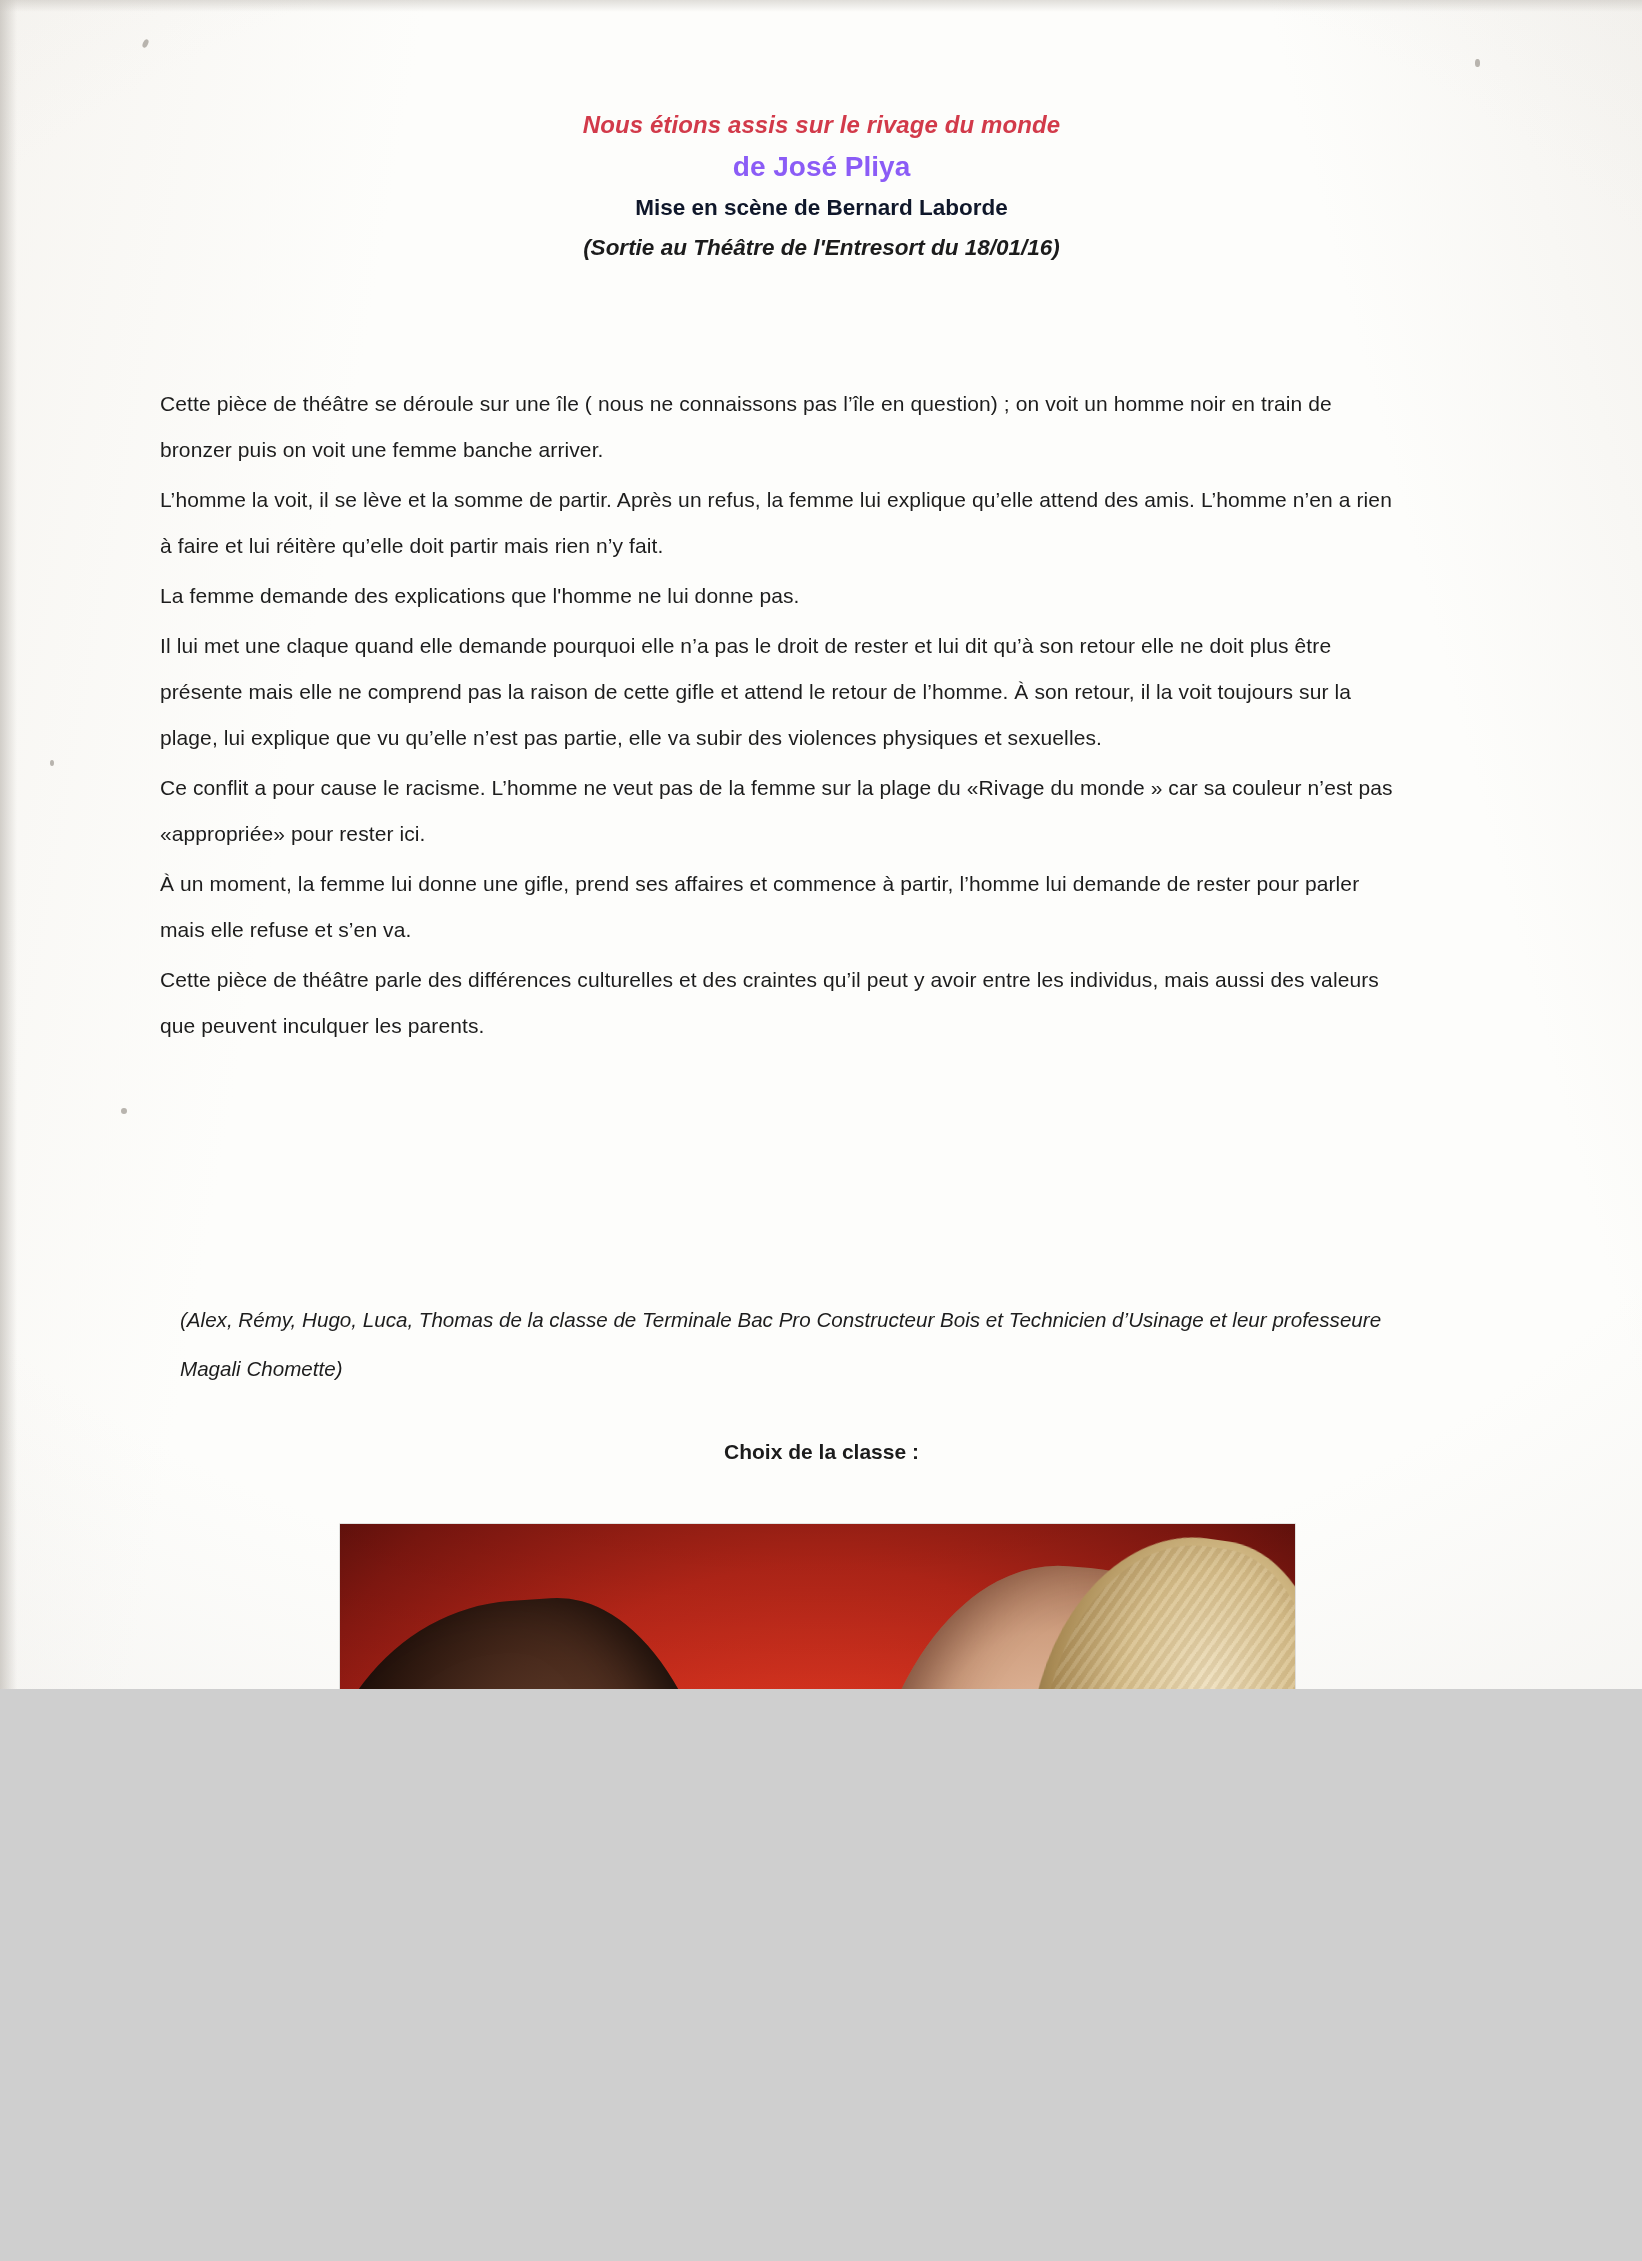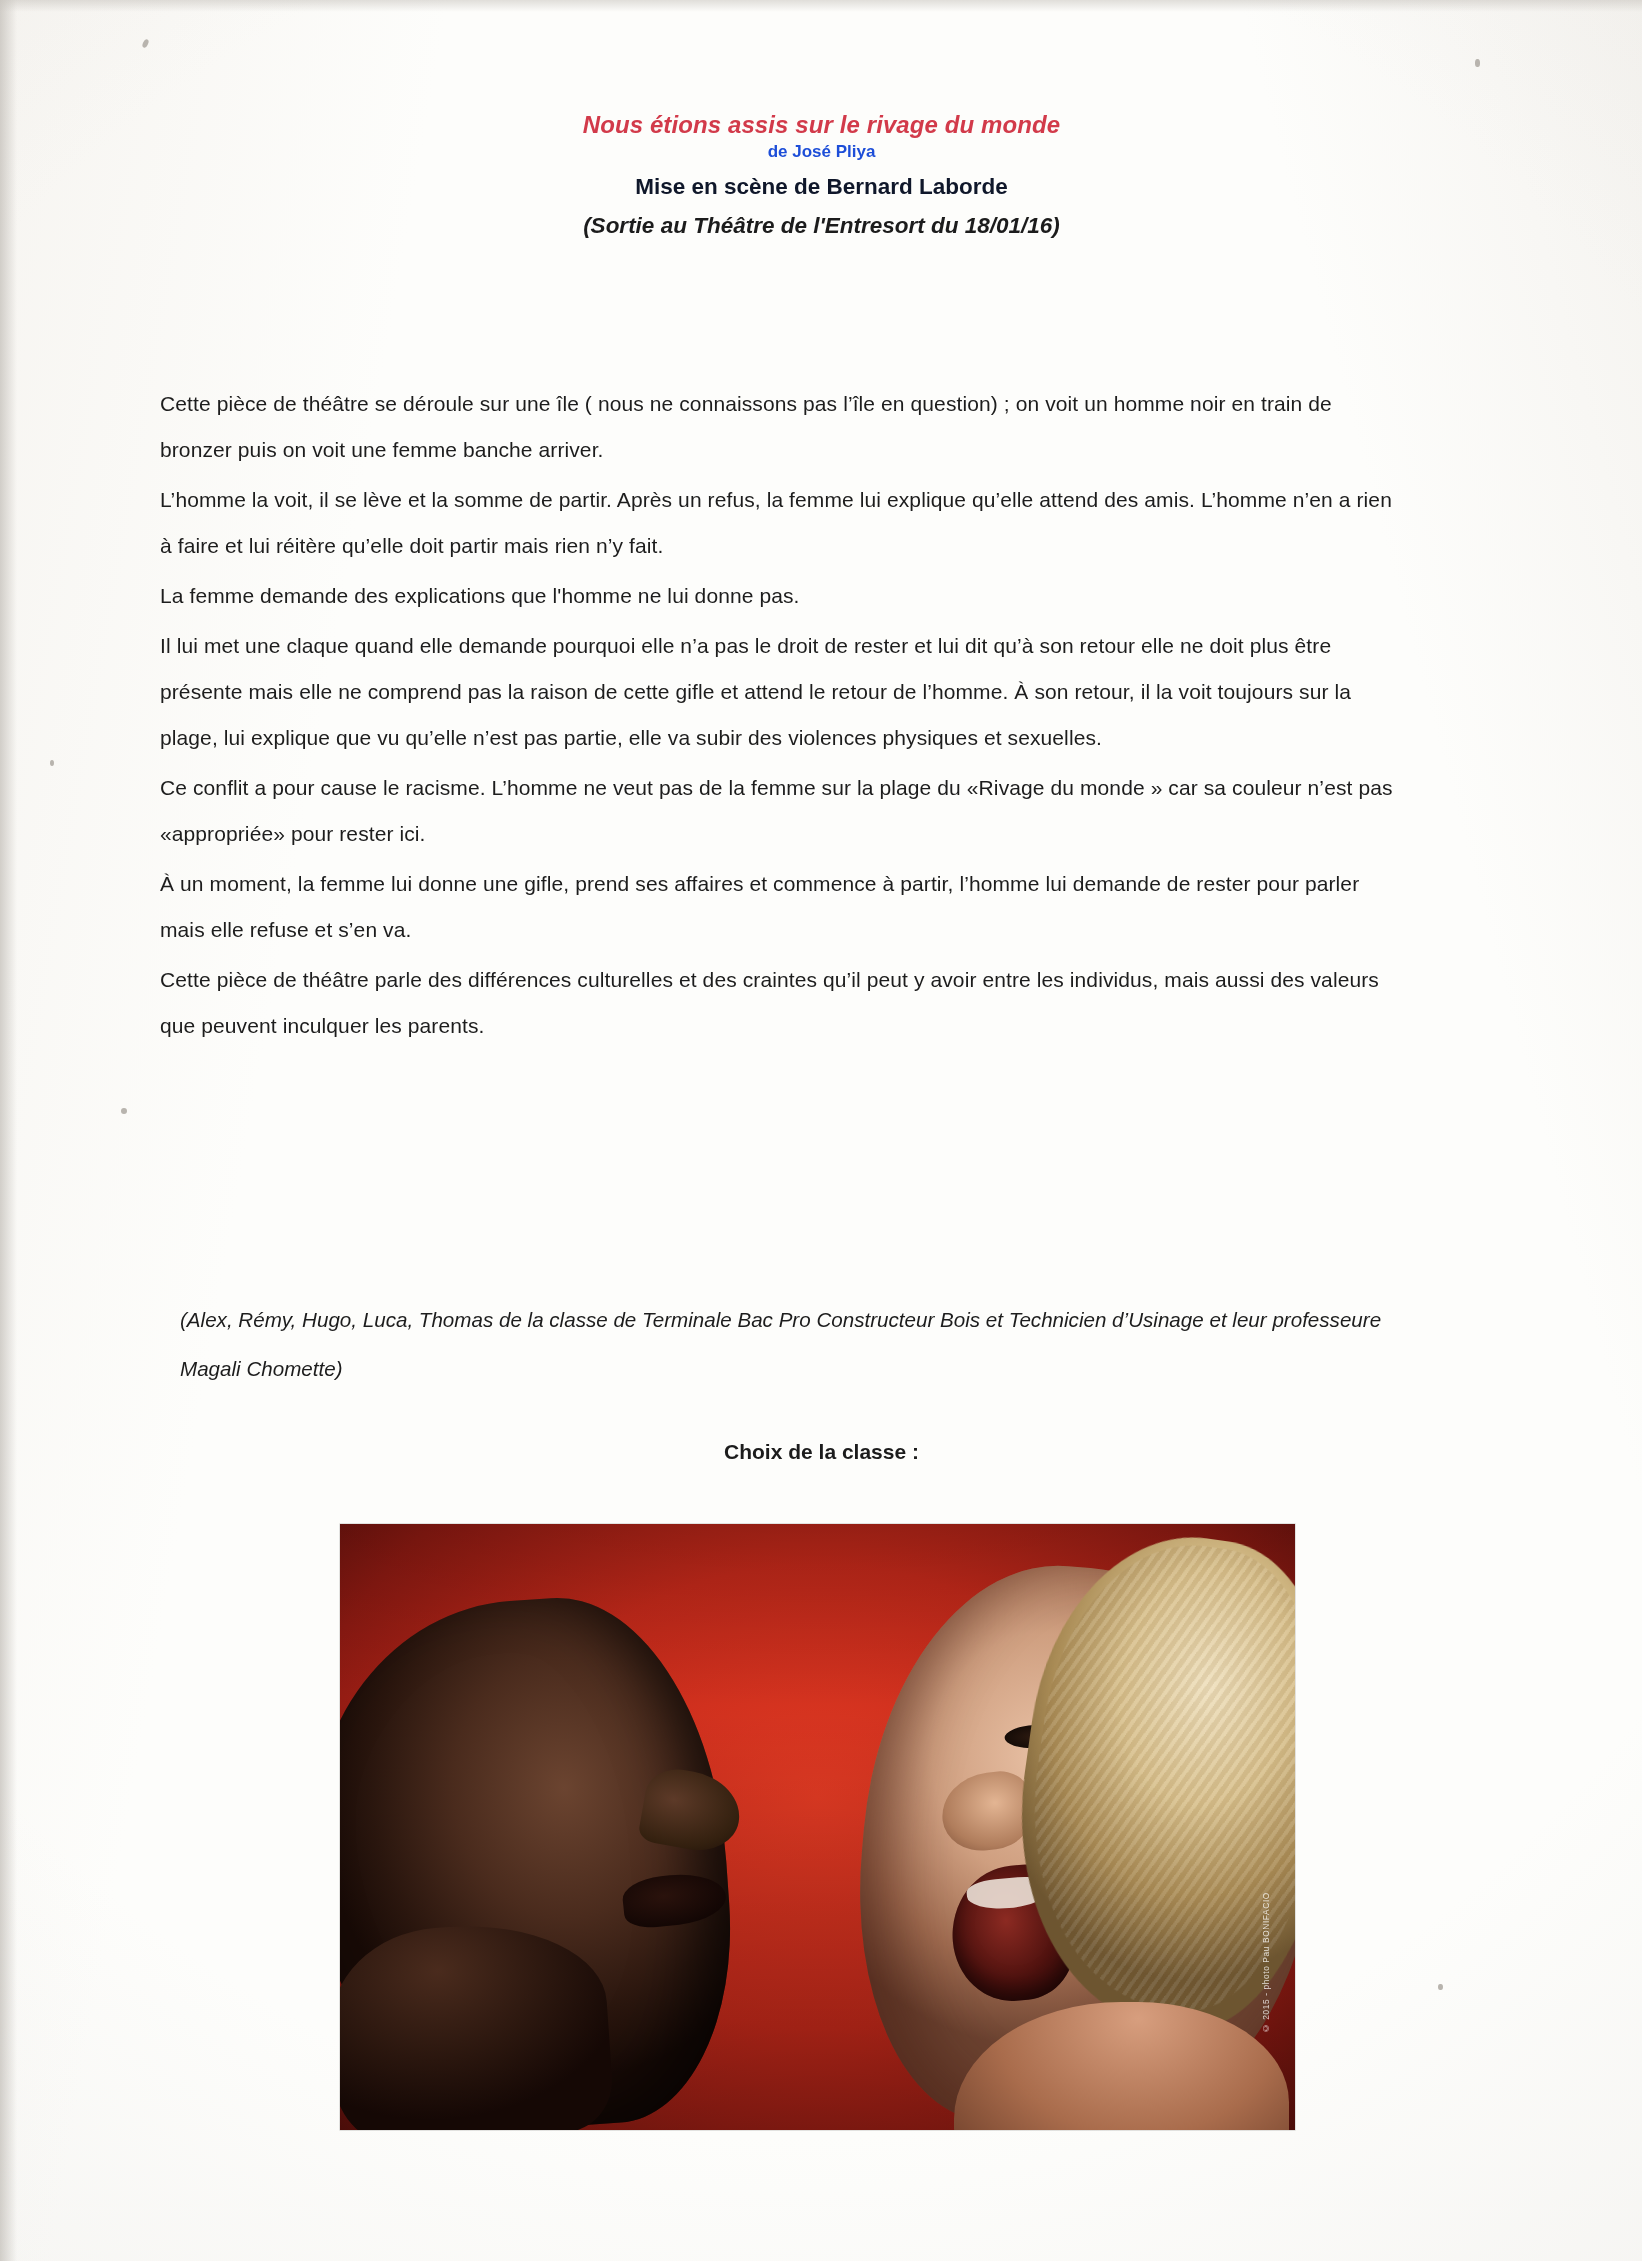--- a/index.html
+++ b/index.html
@@ -3,21 +3,21 @@
 <meta charset="utf-8">
 <style>
   html, body {
     margin: 0;
     padding: 0;
     background: #cfcfcf;
   }
   .page {
     position: relative;
     width: 1643px;
-    height: 2261px;
+    height: 1689px;
     background: #fdfdfb;
     overflow: hidden;
     font-family: "Liberation Sans", sans-serif;
     color: #1a1a1a;
     text-decoration: underline;
   }
   
   .paper-tint {
     position: absolute;
     inset: 0;
@@ -57,24 +57,24 @@
   }
   .title-main {
     font-size: 24px;
     font-weight: bold;
     font-style: italic;
     color: #d23a4a;
     letter-spacing: 0.1px;
     line-height: 1.25;
   }
   .title-author {
-    font-size: 17px;
-    font-weight: bold;
-    color: #1d4ed8;
-    margin-top: 1px;
+    font-size: 28px;
+    font-weight: bold;
+    color: #8b5cf6;
+    margin-top: 9px;
     line-height: 1.25;
   }
   .title-director {
     font-size: 22.5px;
     font-weight: bold;
     color: #0f172a;
     margin-top: 10.3px;
     line-height: 1.25;
   }
   .title-subline {

